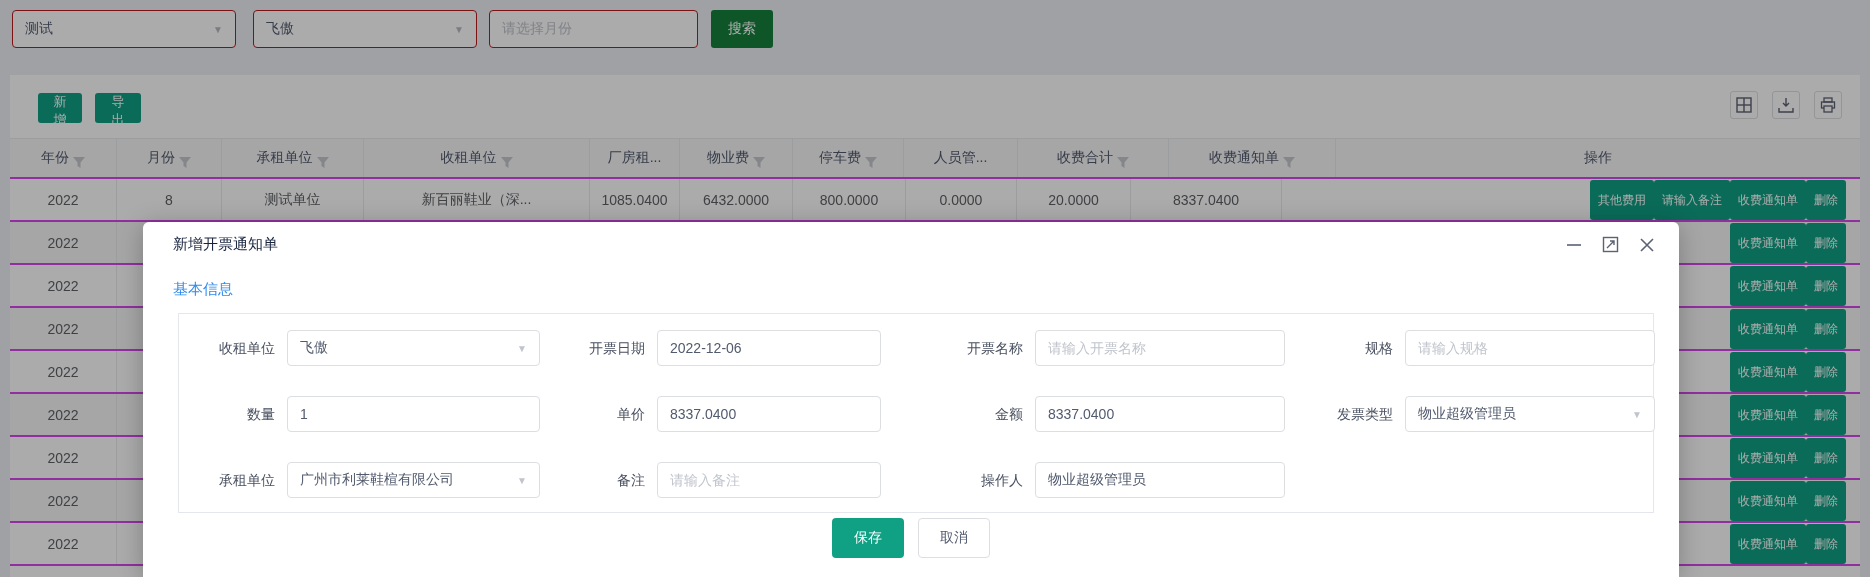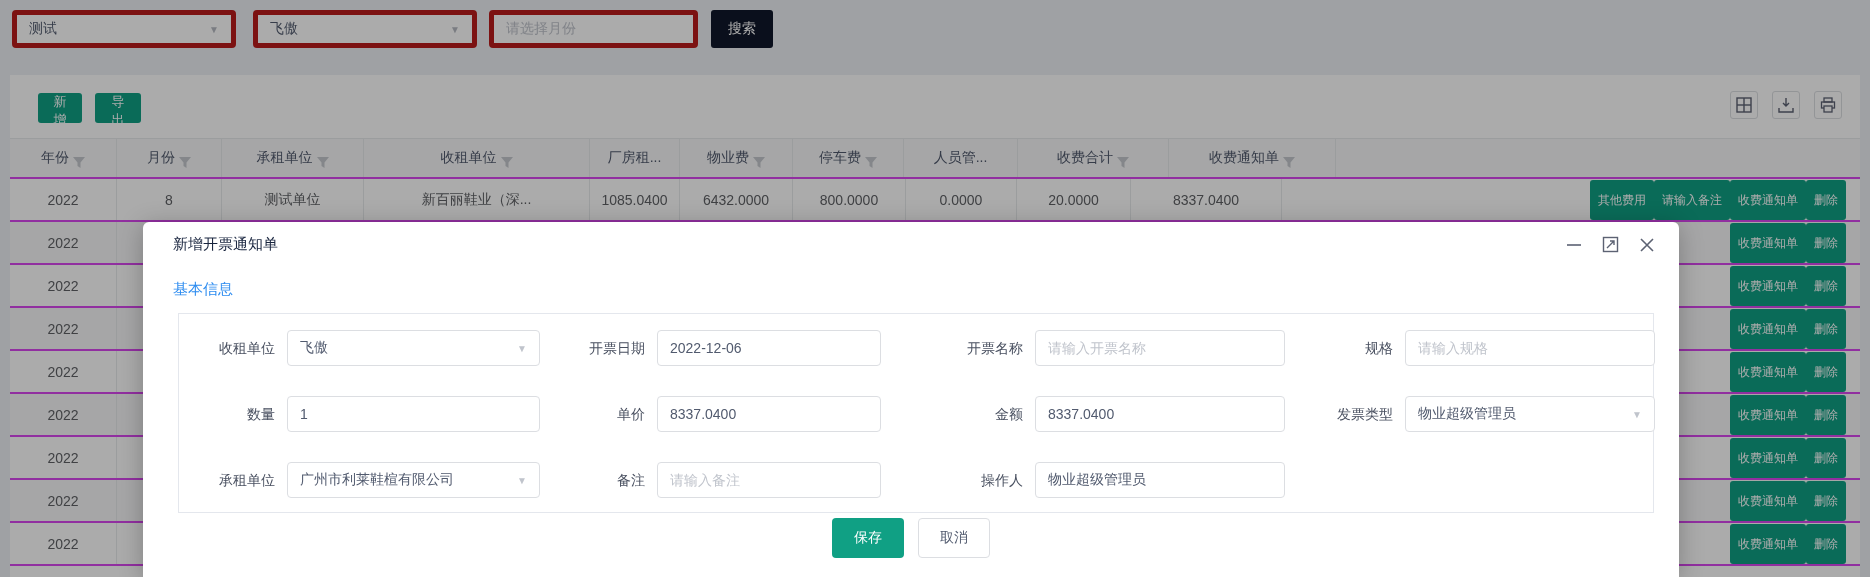--- a/index.html
+++ b/index.html
@@ -6,21 +6,21 @@
   html,body { width:1870px; height:577px; }
   body {
     position:relative; overflow:hidden; background:#eef1f5;
     font-family:"Liberation Sans","DejaVu Sans",sans-serif;
     font-size:14px; color:#515a6e;
   }
   
   .filter-bar { position:absolute; left:0; top:0; width:100%; height:58px; }
   .sel, .txt-input {
     position:absolute; top:10px; height:38px; background:#fff;
-    border:5px solid #b91c1c; border-radius:4px; display:flex; align-items:center;
+    border:1px solid #b91c1c; border-radius:4px; display:flex; align-items:center;
     padding:0 12px; color:#515a6e;
   }
   .sel .chev { margin-left:auto; color:#b6bac2; font-size:10px; }
   .placeholder { color:#c0c4cc; }
   .btn-search {
     position:absolute; top:10px; left:711px; width:62px; height:38px;
     border:none; border-radius:3px; color:#fff; font-size:14px; cursor:pointer;
   }
   
   .card { position:absolute; left:10px; top:75px; width:1850px; height:502px; background:#fff; }
@@ -109,21 +109,21 @@
     <span>测试</span>
     <span class="chev">▼</span>
   </div>
   <div class="sel" style="left:253px;width:224px">
     <span>飞傲</span>
     <span class="chev">▼</span>
   </div>
   <div class="txt-input" style="left:489px;width:209px">
     <span class="placeholder">请选择月份</span>
   </div>
-  <button class="btn-search teal-bg" style="background: #0f172a;">搜索</button>
+  <button class="btn-search teal-bg" style="background: #15803d;">搜索</button>
 </div>
 
 <div class="card">
   <button class="btn-sm teal-bg" style="left: 28px; width: 44px; background: rgb(16, 160, 132);">新增</button>
   <button class="btn-sm teal-bg" style="left: 85px; width: 46px; background: rgb(16, 160, 132);">导出</button>
 
   <div class="tool-icons">
     <span class="tool-icon">
       <svg width="16" height="16" viewBox="0 0 16 16">
           <rect x="1" y="1" width="14" height="14" fill="none" stroke="#5c6273" stroke-width="1.4"></rect>
@@ -195,20 +195,23 @@
           <svg class="funnel" width="12" height="12" viewBox="0 0 12 12">
             <path d="M0 0 h12 L7.5 5.5 V11 L4.5 9 V5.5 Z" fill="#c5c8ce"></path>
           </svg>
         </div>
       <div class="th c10">
           <span>收费通知单</span>
           <svg class="funnel" width="12" height="12" viewBox="0 0 12 12">
             <path d="M0 0 h12 L7.5 5.5 V11 L4.5 9 V5.5 Z" fill="#c5c8ce"></path>
           </svg>
         </div>
+      <div class="th cops">
+          <span>操作</span>
+        </div>
     </div>
 
     <div class="tr row">
       <div class="td c0">2022</div>
       <div class="td c1">8</div>
       <div class="td c2">测试单位</div>
       <div class="td c3">新百丽鞋业（深...</div>
       <div class="td c4">1085.0400</div>
       <div class="td c5">6432.0000</div>
       <div class="td c6">800.0000</div>

